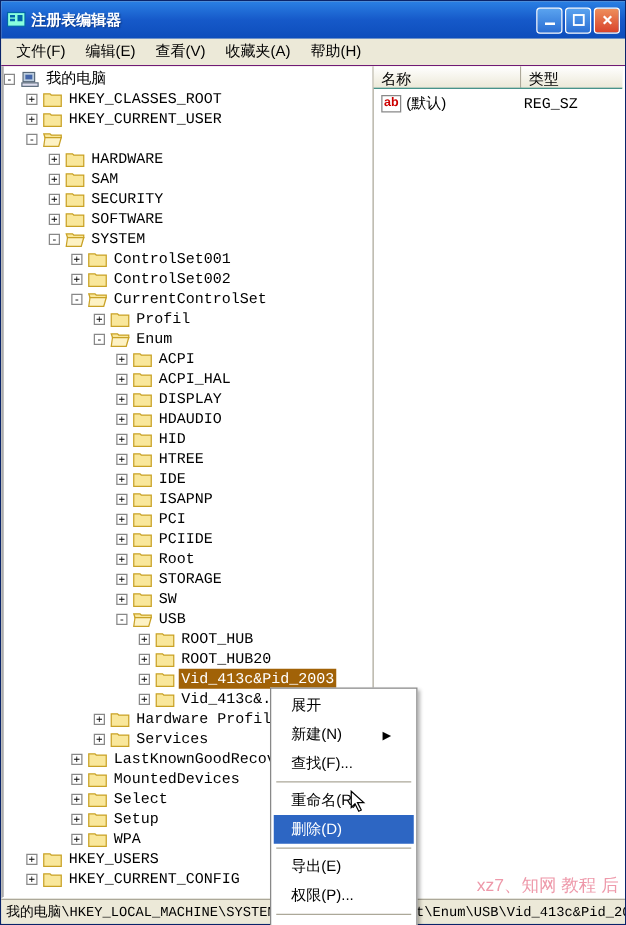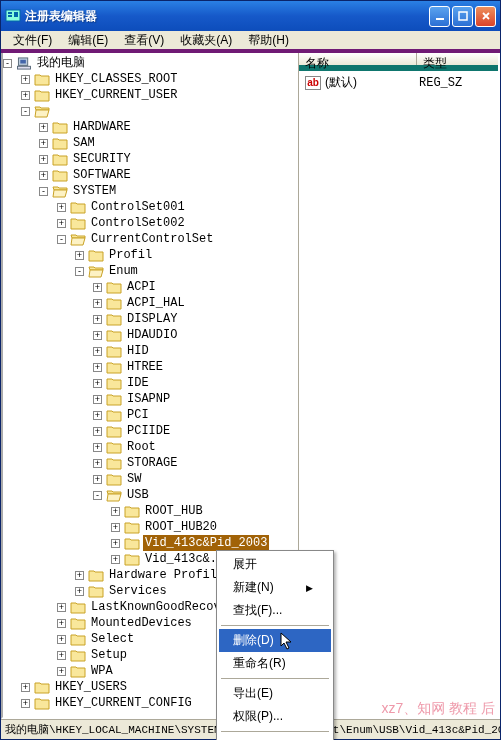--- a/index.html
+++ b/index.html
@@ -5,26 +5,26 @@
 *{box-sizing:border-box;margin:0;padding:0;font-family:"Microsoft Sans Serif","SimSun",sans-serif;font-size:12px;user-select:none}
 body{background:#ece9d8;width:501px;height:740px;overflow:hidden;position:relative}
 .window{width:501px;height:740px;display:flex;flex-direction:column;border:1px solid #0a246a}
 .titlebar{height:30px;background:linear-gradient(to bottom,#2a80e4 0%,#1659c9 50%,#0d4dbb 100%);display:flex;align-items:center;padding:0 4px;color:#fff;font-weight:bold}
 .titlebar-icon{width:16px;height:16px;margin-right:4px;display:flex;align-items:center;justify-content:center}
 .titlebar-text{flex:1;text-shadow:1px 1px 1px rgba(0,0,0,.3)}
 .tb-btns{display:flex;gap:2px}
 .tb-btn{width:21px;height:21px;border-radius:3px;border:1px solid #fff;display:flex;align-items:center;justify-content:center;color:#fff;font-weight:bold;font-size:11px;cursor:pointer}
 .tb-min,.tb-max{background:linear-gradient(to bottom,#5aa3ef,#2b6fd4)}
 .tb-close{background:linear-gradient(to bottom,#ee8f5c,#d9432a)}
-.menubar{height:22px;background:#ece9d8;display:flex;align-items:center;padding:0 4px;border-bottom:4px solid #701a75}
+.menubar{height:22px;background:#ece9d8;display:flex;align-items:center;padding:0 4px;border-bottom:1px solid #701a75}
 .menubar span{padding:2px 8px;cursor:pointer}
 .client{flex:1;display:flex;background:#fff;border:2px inset #fff;border-top:none;overflow:hidden}
 .left{width:296px;border-right:1px solid #aca899;overflow:auto;font-family:"Courier New","SimSun",monospace;font-size:12px;padding:2px 0}
 .right{flex:1;display:flex;flex-direction:column}
-.cols{height:18px;background:#ece9d8;display:flex;border-bottom:6px solid #0f766e}
+.cols{height:18px;background:#ece9d8;display:flex;border-bottom:1px solid #0f766e}
 .col{border-right:1px solid #aca899;padding:2px 6px;font-family:"SimSun",sans-serif;background:linear-gradient(to bottom,#fff,#ece9d8)}
 .col:first-child{width:118px}
 .values{flex:1;padding:2px}
 .val-row{display:flex;align-items:center;padding:1px 4px}
 .val-row .vicon{width:16px;height:14px;margin-right:4px;display:flex;align-items:center;justify-content:center;font-size:10px;font-weight:bold;color:#c00;border:1px solid #888;background:#fff}
 .val-name{width:94px;font-family:"SimSun",sans-serif}
 .val-type{font-family:"Courier New",monospace}
 .statusbar{height:20px;background:#ece9d8;border-top:1px solid #aca899;padding:2px 4px;font-family:"Courier New",monospace;font-size:11px;white-space:nowrap;overflow:hidden}
 .watermark{position:absolute;right:6px;bottom:22px;font-size:14px;color:#e9a;}
 .node{white-space:nowrap;line-height:16px}
@@ -715,25 +715,25 @@
       <span>展开</span>
     </div>
   <div class="mi">
       <span>新建(N)</span>
       <span class="arrow">▶</span>
     </div>
   <div class="mi">
       <span>查找(F)...</span>
     </div>
   <div class="sep"></div>
+  <div class="mi">
+      <span>重命名(R)</span>
+    </div>
   <div class="mi hi">
       <span>删除(D)</span>
-    </div>
-  <div class="mi">
-      <span>重命名(R)</span>
     </div>
   <div class="sep"></div>
   <div class="mi">
       <span>导出(E)</span>
     </div>
   <div class="mi">
       <span>权限(P)...</span>
     </div>
   <div class="sep"></div>
   <div class="mi">

